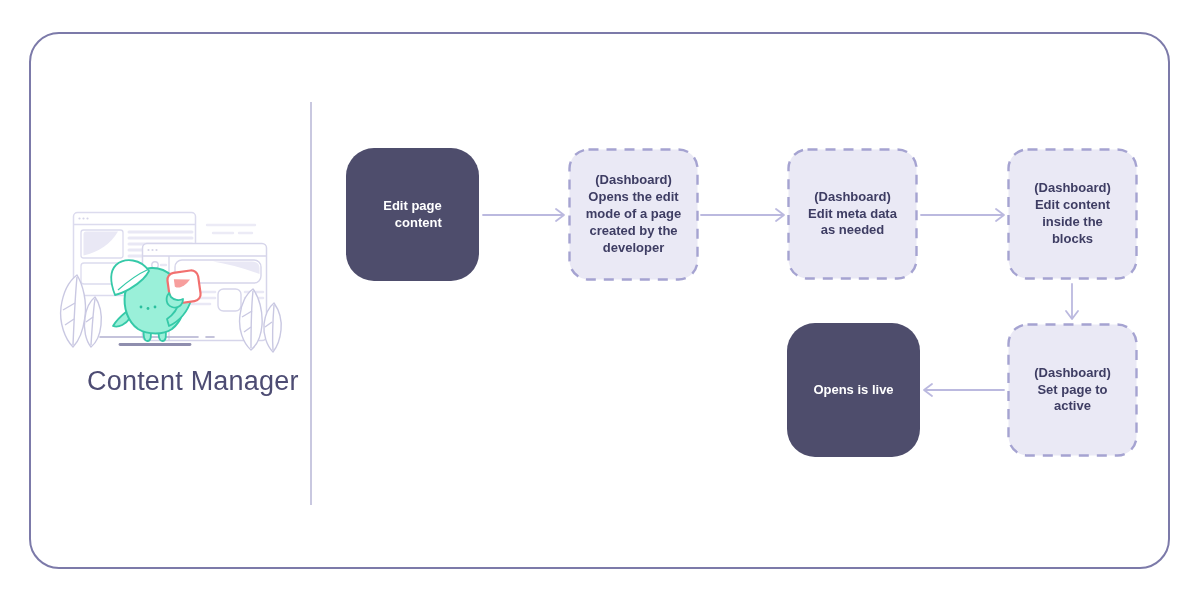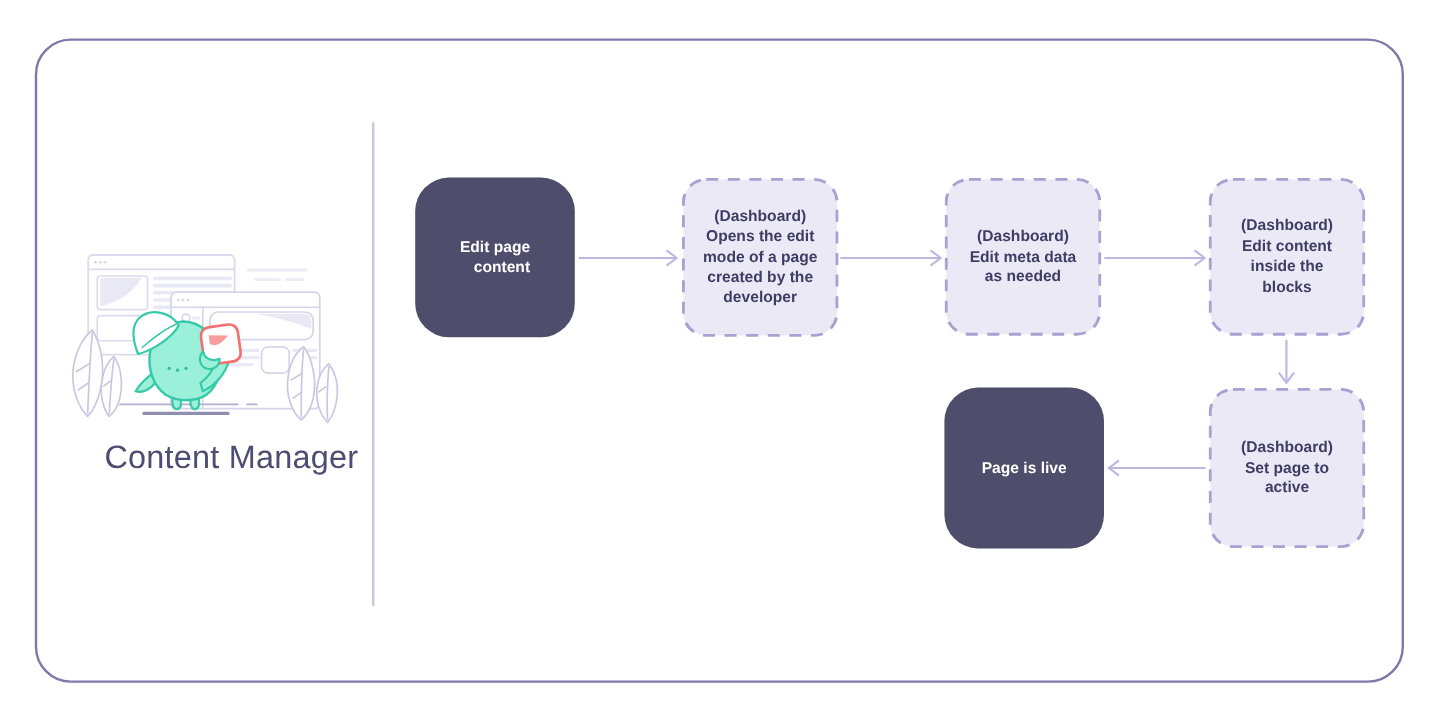--- a/index.html
+++ b/index.html
@@ -168,21 +168,21 @@
   <div class="node dashed" style="left:1007px;top:323px;width:131px;height:134px;">
     <svg class="dash-border" viewBox="0 0 131 133" preserveAspectRatio="none">
       <rect x="1.5" y="1.5" width="128" height="130" rx="19" fill="#eae9f5" stroke="#a5a3d1" stroke-width="2.4" stroke-dasharray="10 8"></rect>
     </svg>
     <span class="node-label">(Dashboard)
 Set page to
 active</span>
   </div>
 
   <div class="node solid" style="left:787px;top:323px;width:133px;height:134px;">
-    <span class="node-label">Page is live</span>
+    <span class="node-label">Opens is live</span>
   </div>
 
   <svg class="arrows" viewBox="0 0 1201 601">
     <g stroke="#bbb9df" stroke-width="1.8" fill="none" stroke-linecap="round" stroke-linejoin="round">
       <g>
         <path d="M483,215 H563"></path>
           <path d="M556,209 L564,215 L556,221"></path>
       </g>
       <g>
         <path d="M701,215 H783"></path>

